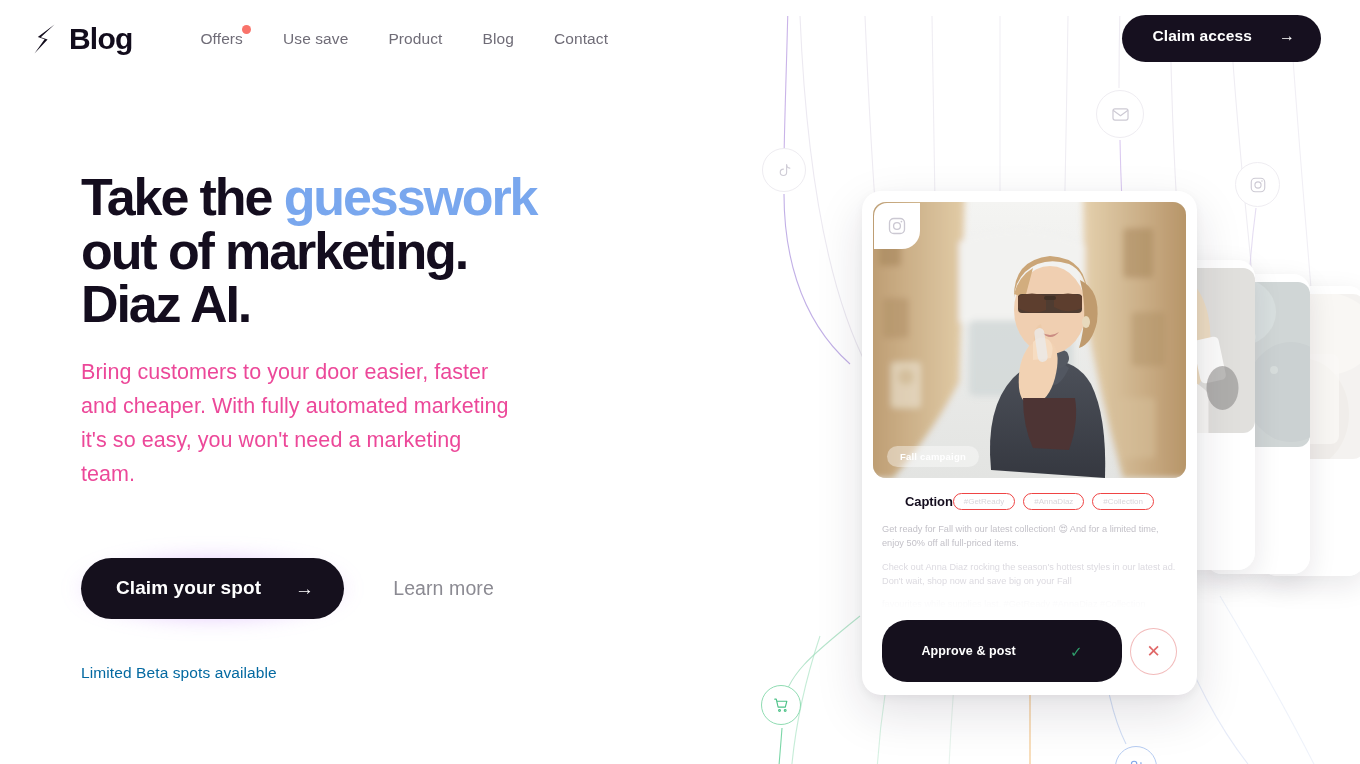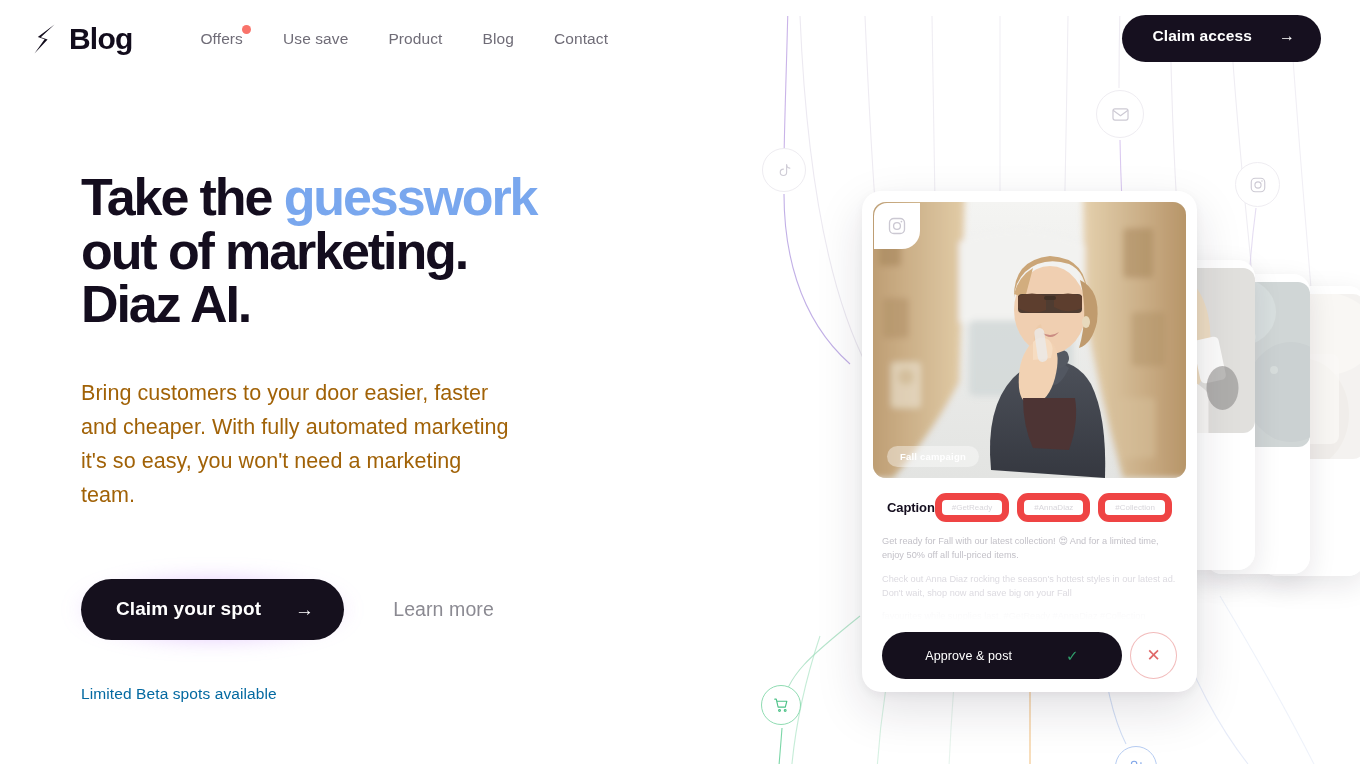--- a/index.html
+++ b/index.html
@@ -43,22 +43,22 @@
   .claim-access .arw { font-size:16px; line-height:1; }
 
   
   .hero { position:absolute; left:81px; top:171px; width:640px; z-index:40; }
   .headline {
     font-size:52px; font-weight:bold; line-height:1.03;
     letter-spacing:-2.1px; color:#140d1e;
   }
   .headline .accent { color:#79a7ee; }
   .sub {
-    margin-top:45px; width:430px;
-    font-size:21.5px; line-height:1.58; color:#a16207; letter-spacing:0.05px;
+    margin-top:24px; width:430px;
+    font-size:21.5px; line-height:1.58; color:#ec4899; letter-spacing:0.05px;
   }
   .cta-row { margin-top:66px; display:flex; align-items:center; }
   .cta-wrap { position:relative; display:inline-block; }
   .cta-glow {
     position:absolute; left:-6px; top:-6px; right:-6px; bottom:-6px;
     border-radius:40px;
     background:radial-gradient(ellipse at center, rgba(168,85,247,.55) 0%, rgba(168,85,247,.18) 55%, rgba(168,85,247,0) 75%);
     filter:blur(9px);
   }
   .cta-primary {
@@ -138,36 +138,36 @@
     background:rgba(255,255,255,.40);
     color:#fff; font-size:9.5px; font-weight:600; letter-spacing:.2px;
   }
   .caption-row {
     display:flex; align-items:center; justify-content:center;
     margin:15px 9px 0 9px;
   }
   .caption-title { font-size:13px; font-weight:bold; color:#140d1e; letter-spacing:-.1px; }
   .tags { display:flex; gap:8px; }
   .tag {
-    border:7px solid #ef4444; border-radius:11px; padding:3px 10px;
+    border:1px solid #ef4444; border-radius:11px; padding:3px 10px;
     font-size:8px; color:#d8d6db; white-space:nowrap;
   }
   .caption-body { margin:12px 9px 0 9px; position:relative; }
   .caption-body p { font-size:9.2px; line-height:1.55; color:#c8c6cc; margin-bottom:9px; }
   .caption-body p.fade1 { color:#c3c1c8; }
   .caption-body p.fade2 { color:#dcdae0; }
   .caption-body p.fade3 { color:#eeedf1; }
   .cap-fade {
     position:absolute; left:-9px; right:-9px; bottom:-6px; height:34px;
     background:linear-gradient(to bottom, rgba(255,255,255,0), #fff 78%);
   }
   .approve-row { display:flex; align-items:center; gap:8px; margin:9px 9px 0 9px; }
   .approve-btn {
-    flex:1; height:47px; background:#15101d; border:none; border-radius:25px;
-    color:#fff; font-family:inherit; font-size:12.5px; font-weight:400;
+    flex:1; height:62px; background:#15101d; border:none; border-radius:25px;
+    color:#fff; font-family:inherit; font-size:12.5px; font-weight:700;
     display:flex; align-items:center; justify-content:center; gap:54px; cursor:pointer;
     letter-spacing:.1px;
   }
   .approve-btn .chk { color:#2f9e6b; font-size:15px; line-height:1; }
   .reject-btn {
     width:47px; height:47px; border-radius:50%;
     border:1px solid rgba(226,104,104,.45); background:#fff;
     color:#e06868; font-size:17px; line-height:1; cursor:pointer;
     display:flex; align-items:center; justify-content:center;
     font-family:inherit;

